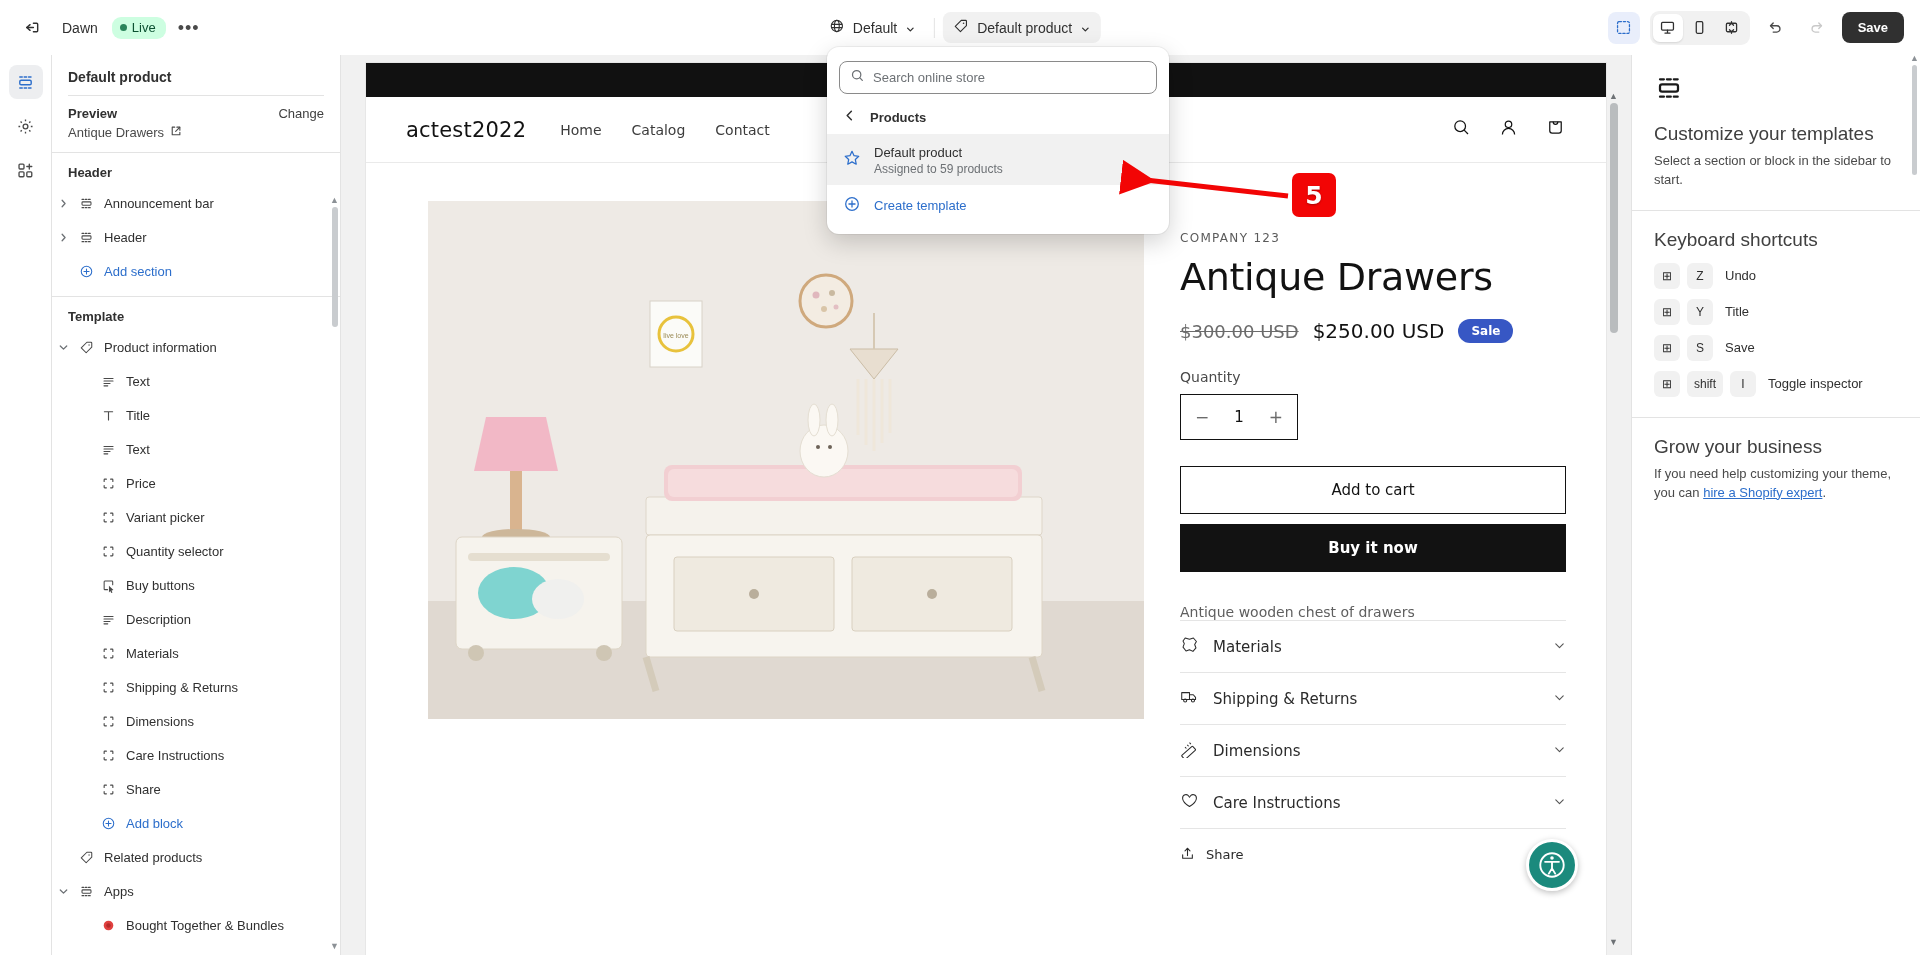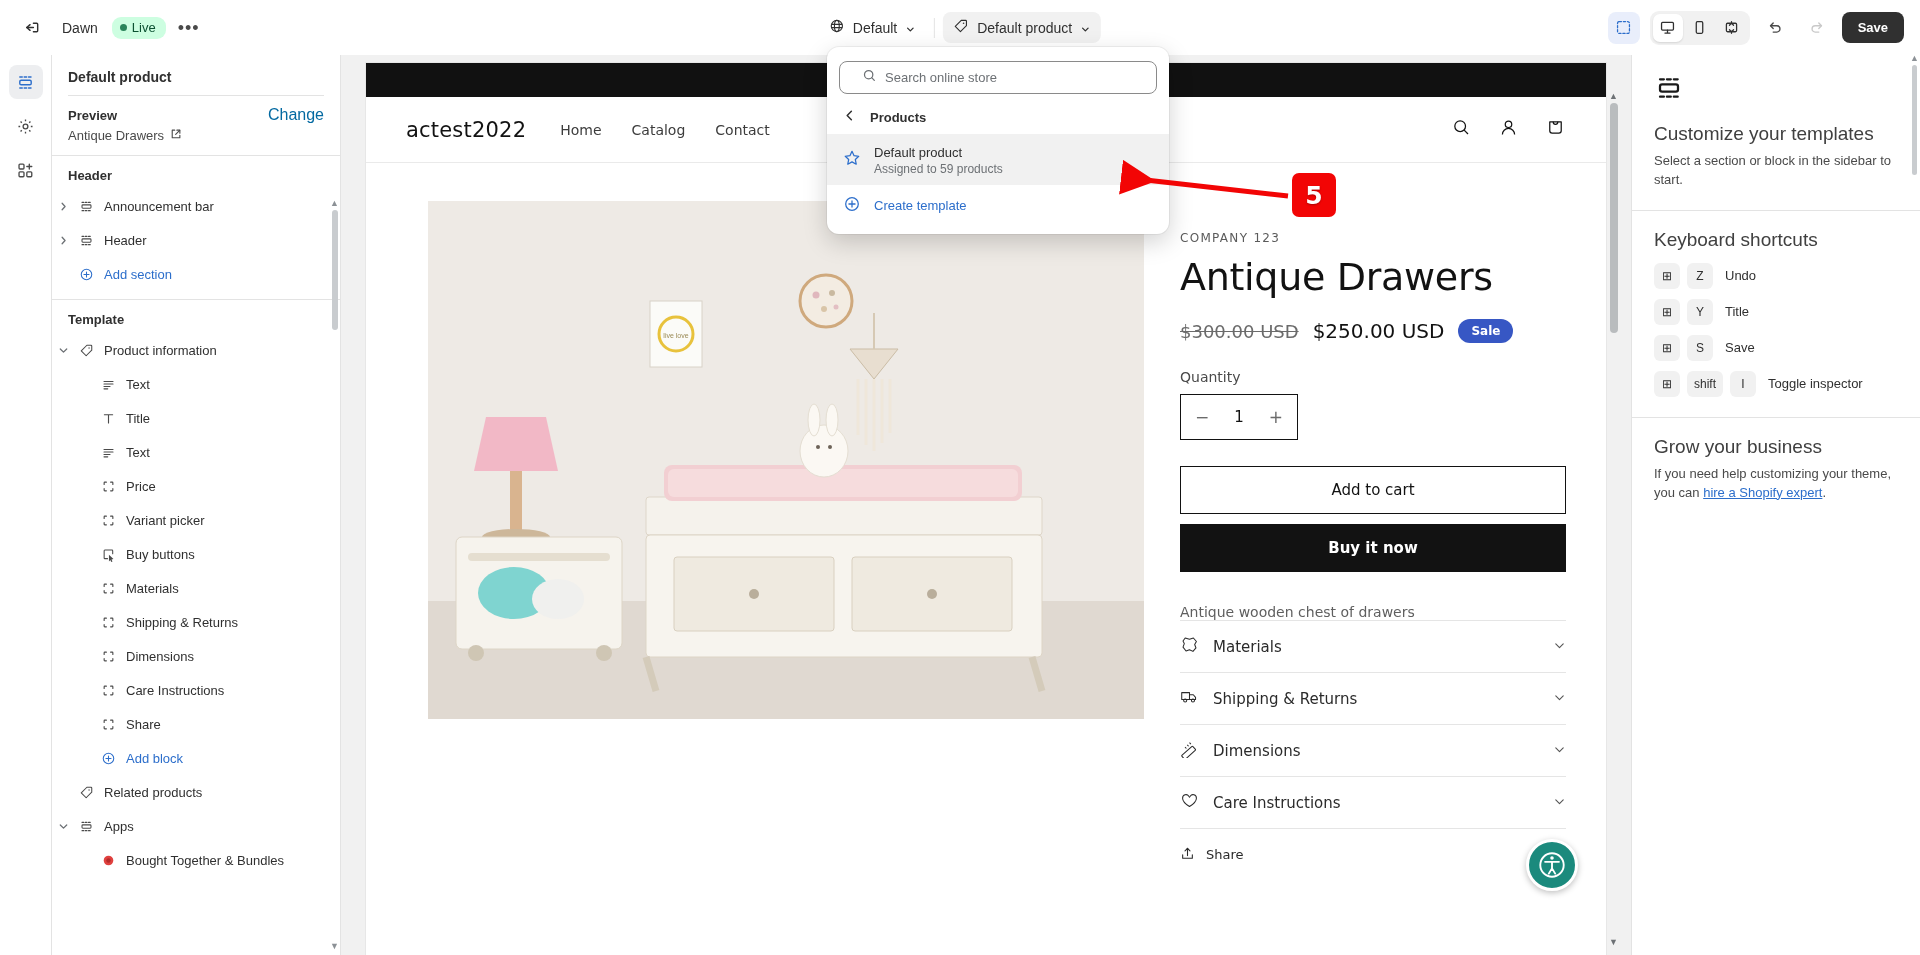--- a/index.html
+++ b/index.html
@@ -88,21 +88,21 @@
   .sidebar {
     width: 289px; flex: 0 0 289px; background: #ffffff;
     border-right: 1px solid #e3e3e3;
     display: flex; flex-direction: column; min-height: 0; position: relative;
   }
   .sb-title { font-size: 14px; font-weight: 600; color: #303030; padding: 14px 16px 10px 16px; }
   .sb-hr { height: 1px; background: #e3e3e3; margin: 0 16px; }
   .preview-block { padding: 10px 16px 12px 16px; }
   .preview-row { display: flex; align-items: center; justify-content: space-between; }
   .preview-label { font-size: 13px; font-weight: 600; color: #303030; }
-  .change-link { font-size: 16px; color: #0369a1; cursor: pointer; }
+  .change-link { font-size: 13px; color: #404040; cursor: pointer; }
   .preview-val { font-size: 13px; color: #4a4a4a; margin-top: 4px; display: flex; align-items: center; gap: 6px; cursor: pointer; }
   .sb-sep { height: 1px; background: #e3e3e3; }
 
   .sb-scroll { flex: 1; overflow: hidden; position: relative; padding-bottom: 4px; }
   .sb-group-label { font-size: 13px; font-weight: 600; color: #303030; padding: 12px 16px 6px 16px; }
   .tree-row {
     display: flex; align-items: center; height: 34px; cursor: pointer;
     font-size: 13px; color: #303030; padding-right: 10px;
   }
   .twisty { width: 22px; display: flex; align-items: center; justify-content: center; color: #6d7175; flex: 0 0 22px; }
@@ -203,21 +203,21 @@
 
   
   .popover {
     position: absolute; left: 827px; top: 47px; width: 342px;
     background: #ffffff; border-radius: 12px;
     box-shadow: 0 0 0 1px rgba(0,0,0,.05), 0 8px 24px rgba(0,0,0,.18);
     z-index: 60; padding: 8px 0 8px 0; overflow: hidden;
   }
   .pop-search {
     margin: 6px 12px 6px 12px; height: 33px; border: 1px solid #8a8a8a; border-radius: 8px;
-    display: flex; align-items: center; gap: 8px; padding: 0 22px; background: #fff;
+    display: flex; align-items: center; gap: 8px; padding: 0 10px; background: #fff;
   }
   .pop-search input {
     border: none; outline: none; flex: 1; font-size: 13px; color: #303030;
     font-family: "Liberation Sans", sans-serif; background: transparent;
   }
   .pop-search input::placeholder { color: #6d7175; }
   .pop-back {
     display: flex; align-items: center; gap: 14px; padding: 9px 16px; cursor: pointer;
     font-size: 13px; font-weight: 700; color: #303030;
   }
@@ -504,26 +504,44 @@
             <span class="t-icon">
               <svg width="15" height="15" viewBox="0 0 20 20" fill="none" stroke="currentColor" stroke-width="1.5" stroke-linecap="round">
                 <path d="M7.2 4.2H5a.8.8 0 00-.8.8v2.2M12.8 4.2H15a.8.8 0 01.8.8v2.2M7.2 15.8H5a.8.8 0 01-.8-.8v-2.2M12.8 15.8H15a.8.8 0 00.8-.8v-2.2"></path>
               </svg>
             </span>
             <span class="t-label">Variant picker</span>
           </div>
           <div class="tree-row indent-1">
             <span class="tw-pad"></span>
             <span class="t-icon">
+              <svg width="15" height="15" viewBox="0 0 20 20" fill="none" stroke="currentColor" stroke-width="1.5" stroke-linecap="round">
+                <path d="M7.2 4.2H5a.8.8 0 00-.8.8v2.2M12.8 4.2H15a.8.8 0 01.8.8v2.2M7.2 15.8H5a.8.8 0 01-.8-.8v-2.2M12.8 15.8H15a.8.8 0 00.8-.8v-2.2"></path>
+              </svg>
+            </span>
+            <span class="t-label">Quantity selector</span>
+          </div>
+          <div class="tree-row indent-1">
+            <span class="tw-pad"></span>
+            <span class="t-icon">
               <svg width="15" height="15" viewBox="0 0 20 20" fill="none" stroke="currentColor" stroke-width="1.4" stroke-linecap="round" stroke-linejoin="round">
                 <path d="M15.6 9V5a.9.9 0 00-.9-.9H5.1A.9.9 0 004.2 5v9.6a.9.9 0 00.9.9h3.6"></path>
                 <path d="M10.6 10.4l6 5.6-2.6.5 1.3 2.7-1.6.8-1.3-2.7-1.8 1.9z" fill="currentColor" stroke="none"></path>
               </svg>
             </span>
             <span class="t-label">Buy buttons</span>
+          </div>
+          <div class="tree-row indent-1">
+            <span class="tw-pad"></span>
+            <span class="t-icon">
+              <svg width="15" height="15" viewBox="0 0 20 20" fill="none" stroke="currentColor" stroke-width="1.5" stroke-linecap="round">
+                <path d="M4 6h12M4 9.3h12M4 12.6h8M4 15.8h5"></path>
+              </svg>
+            </span>
+            <span class="t-label">Description</span>
           </div>
           <div class="tree-row indent-1">
             <span class="tw-pad"></span>
             <span class="t-icon">
               <svg width="15" height="15" viewBox="0 0 20 20" fill="none" stroke="currentColor" stroke-width="1.5" stroke-linecap="round">
                 <path d="M7.2 4.2H5a.8.8 0 00-.8.8v2.2M12.8 4.2H15a.8.8 0 01.8.8v2.2M7.2 15.8H5a.8.8 0 01-.8-.8v-2.2M12.8 15.8H15a.8.8 0 00.8-.8v-2.2"></path>
               </svg>
             </span>
             <span class="t-label">Materials</span>
           </div>

